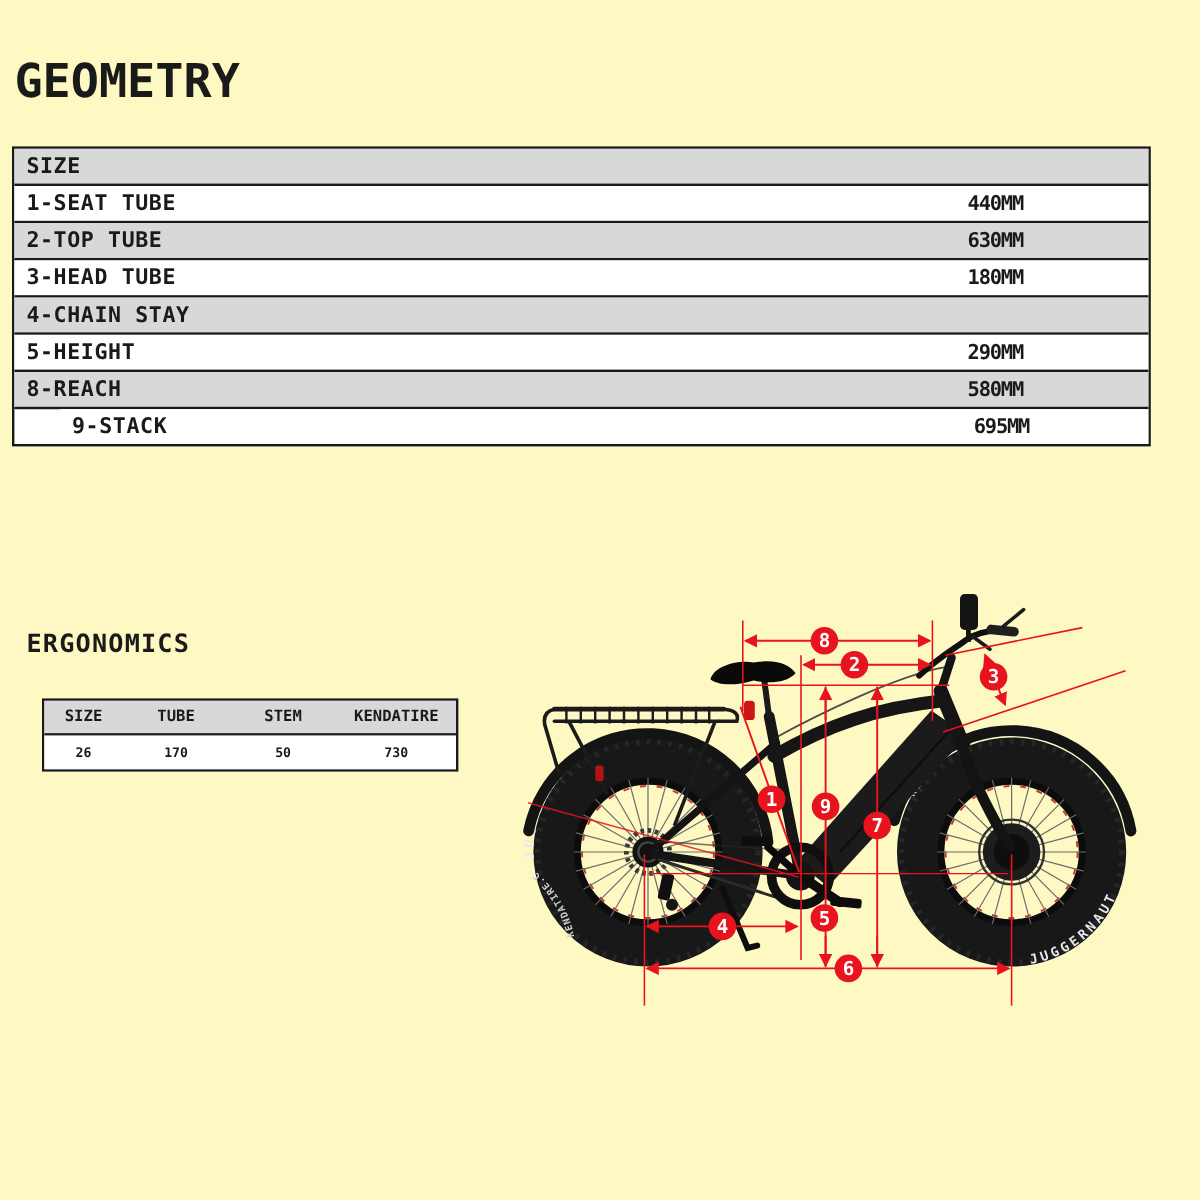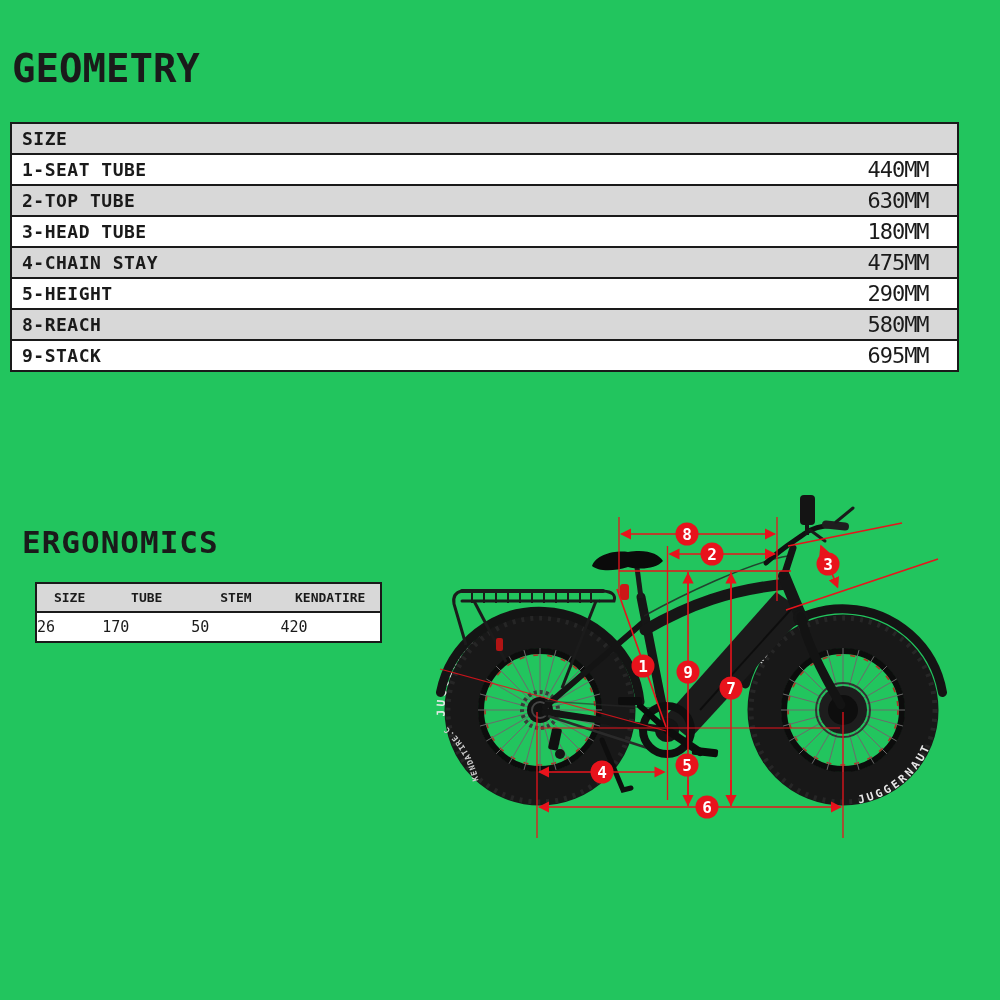--- a/index.html
+++ b/index.html
@@ -1,33 +1,33 @@
 <!DOCTYPE html>
 <html><head>
 <meta charset="utf-8">
 <style>
   html,body{margin:0;padding:0;background:#fff;}
   body{width:1000px;height:1000px;font-family:"DejaVu Sans Mono","Liberation Mono",monospace;color:#1a1a1a;}
-  .canvas{position:relative;width:1000px;height:1000px;background:#22c55e;overflow:hidden;}
+  .canvas{position:relative;width:1000px;height:1000px;background:#fef9c3;overflow:hidden;}
 
   .geo-title{position:absolute;left:12px;top:46px;font-size:39px;font-weight:bold;letter-spacing:0px;white-space:nowrap;}
 
   .geo-table{position:absolute;left:10px;top:122px;width:945px;border:2px solid #1a1a1a;background:#fff;}
   .geo-row{position:relative;height:29px;border-bottom:2px solid #1a1a1a;display:flex;align-items:center;background:#fff;}
-  .geo-row:last-child{border-bottom:none;}
+  .geo-row:last-child{border-bottom:none;margin-left:38px;}
   .geo-row:nth-child(odd){background:#d8d8d8;}
   .geo-label{margin-left:10px;font-size:18px;font-weight:bold;letter-spacing:0.5px;white-space:nowrap;}
-  .geo-value{position:absolute;left:76%;width:21%;text-align:right;font-size:22px;font-weight:normal;letter-spacing:-1px;}
-
-  .ergo-title{position:absolute;left:22px;top:524px;font-size:31px;font-weight:bold;letter-spacing:1px;white-space:nowrap;}
+  .geo-value{position:absolute;left:76%;width:21%;text-align:center;font-size:17px;font-weight:bold;letter-spacing:-1px;}
+
+  .ergo-title{position:absolute;left:22px;top:524px;font-size:21px;font-weight:bold;letter-spacing:1px;white-space:nowrap;}
   .ergo-table{position:absolute;left:35px;top:582px;width:343px;border:2px solid #1a1a1a;background:#fff;}
   .ergo-head{display:grid;grid-template-columns:19% 26% 26% 29%;background:#d8d8d8;border-bottom:2px solid #1a1a1a;height:27px;align-items:center;}
   .ergo-head span{text-align:center;font-size:13px;font-weight:bold;letter-spacing:0px;}
   .ergo-vals{display:grid;grid-template-columns:19% 26% 26% 29%;height:28px;align-items:center;background:#fff;}
-  .ergo-vals span{text-align:left;font-size:15px;font-weight:normal;}
+  .ergo-vals span{text-align:center;font-size:11px;font-weight:bold;}
 
   .bike-svg{position:absolute;left:0;top:470px;width:1000px;height:430px;}
 </style>
 </head>
 <body>
 
 <div class="canvas">
 
   <div class="geo-title">GEOMETRY</div>
 
@@ -42,21 +42,20 @@
     <div class="geo-row">
       <span class="geo-label">2-TOP TUBE</span>
       <span class="geo-value">630MM</span>
     </div>
     <div class="geo-row">
       <span class="geo-label">3-HEAD TUBE</span>
       <span class="geo-value">180MM</span>
     </div>
     <div class="geo-row">
       <span class="geo-label">4-CHAIN STAY</span>
-      <span class="geo-value">475MM</span>
     </div>
     <div class="geo-row">
       <span class="geo-label">5-HEIGHT</span>
       <span class="geo-value">290MM</span>
     </div>
     <div class="geo-row">
       <span class="geo-label">8-REACH</span>
       <span class="geo-value">580MM</span>
     </div>
     <div class="geo-row">
@@ -71,21 +70,21 @@
     <div class="ergo-head">
       <span>SIZE</span>
       <span>TUBE</span>
       <span>STEM</span>
       <span>KENDATIRE</span>
     </div>
     <div class="ergo-vals">
       <span>26</span>
       <span>170</span>
       <span>50</span>
-      <span>420</span>
+      <span>730</span>
     </div>
   </div>
 
   <svg class="bike-svg" viewBox="0 470 1000 430" font-family="DejaVu Sans Mono, Liberation Mono, monospace">
     <defs>
       <marker id="arr" viewBox="0 0 10 10" refX="8.5" refY="5" markerWidth="7" markerHeight="7" orient="auto">
         <path d="M0,0 L10,5 L0,10 z" fill="#e8131c"></path>
       </marker>
       <path id="tp-rear-top" d="M 446 726 A 95 95 0 0 1 537 615" fill="none"></path>
       <path id="tp-rear-bot" d="M 479 783 A 95 95 0 0 0 446 726" fill="none"></path>

